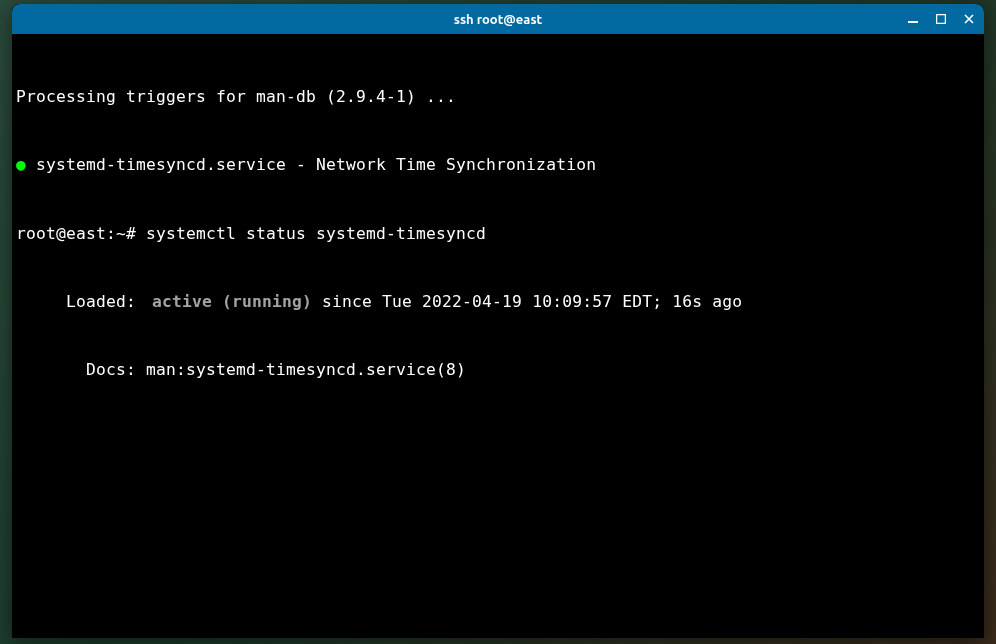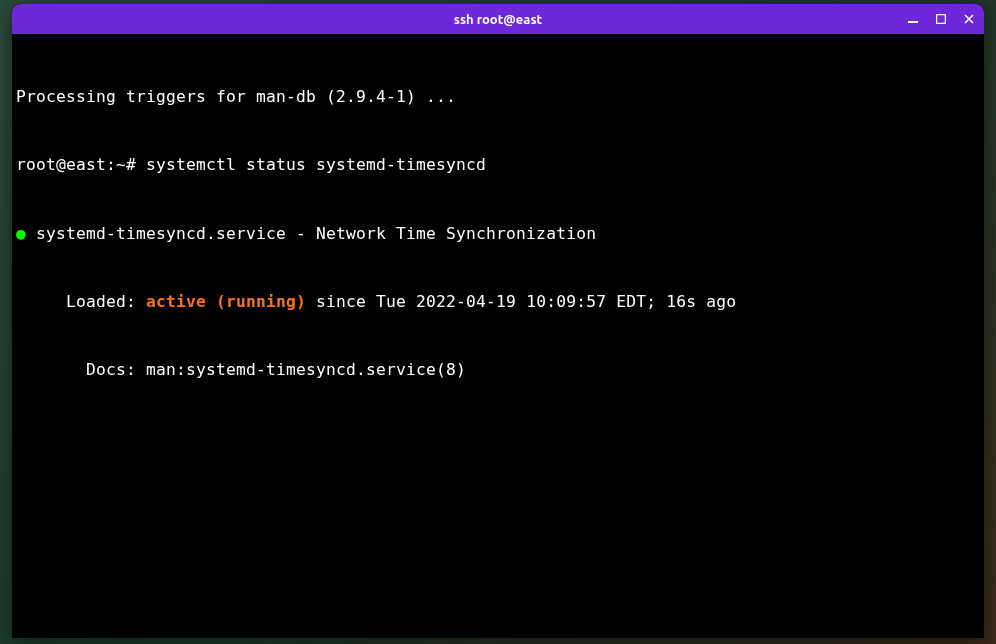--- a/index.html
+++ b/index.html
@@ -16,21 +16,21 @@
       left: 12px;
       width: 972px;
       height: 634px;
       background: #000000;
       border-radius: 8px 8px 0 0;
       overflow: hidden;
       box-shadow: 0 4px 20px rgba(0,0,0,0.5);
     }
     .titlebar {
       height: 30px;
-      background: #6d28d9;
+      background: #0369a1;
       display: flex;
       align-items: center;
       justify-content: center;
       position: relative;
       border-radius: 8px 8px 0 0;
     }
     .titlebar-title {
       color: #ffffff;
       font-family: -apple-system, 'Segoe UI', 'Ubuntu', sans-serif;
       font-size: 13px;
@@ -59,21 +59,21 @@
       padding: 6px 4px 4px 4px;
       color: #ffffff;
       font-size: 16.3px;
       line-height: 1.40;
       letter-spacing: 0.2px;
       white-space: pre;
       font-family: 'DejaVu Sans Mono', 'Liberation Mono', 'Courier New', monospace;
     }
     .line { white-space: pre; }
     .green-dot { color: #00ff00; font-weight: bold; }
-    .active-running { color: #f97316; font-weight: bold; }
+    .active-running { color: #a3a3a3; font-weight: bold; margin-left: 6px; }
     .truncation-indicator {
       background: #ffffff;
       color: #000000;
       display: inline-block;
       width: 10px;
       text-align: center;
     }
   </style>
 </head>
 <body>
@@ -95,22 +95,22 @@
       <div class="titlebar-btn">
         <svg width="10" height="10" viewBox="0 0 10 10">
             <line x1="1" y1="1" x2="9" y2="9" stroke="#ffffff" stroke-width="1.6"></line>
             <line x1="9" y1="1" x2="1" y2="9" stroke="#ffffff" stroke-width="1.6"></line>
           </svg>
       </div>
     </div>
   </div>
   <div class="terminal">
     <div class="line">Processing triggers for man-db (2.9.4-1) ...</div>
+    <div class="line"><span class="green-dot">●</span><span> systemd-timesyncd.service - Network Time Synchronization</span></div>
     <div class="line"><span>root@east:~# </span><span>systemctl status systemd-timesyncd</span></div>
-    <div class="line"><span class="green-dot">●</span><span> systemd-timesyncd.service - Network Time Synchronization</span></div>
     <div class="line"><span>     Loaded: </span><span class="active-running">active (running)</span><span> since Tue 2022-04-19 10:09:57 EDT; 16s ago</span></div>
     <div class="line"><span>       Docs: </span><span>man:systemd-timesyncd.service(8)</span></div>
     
     
     
     
     
     
     
     <div class="line"></div>

